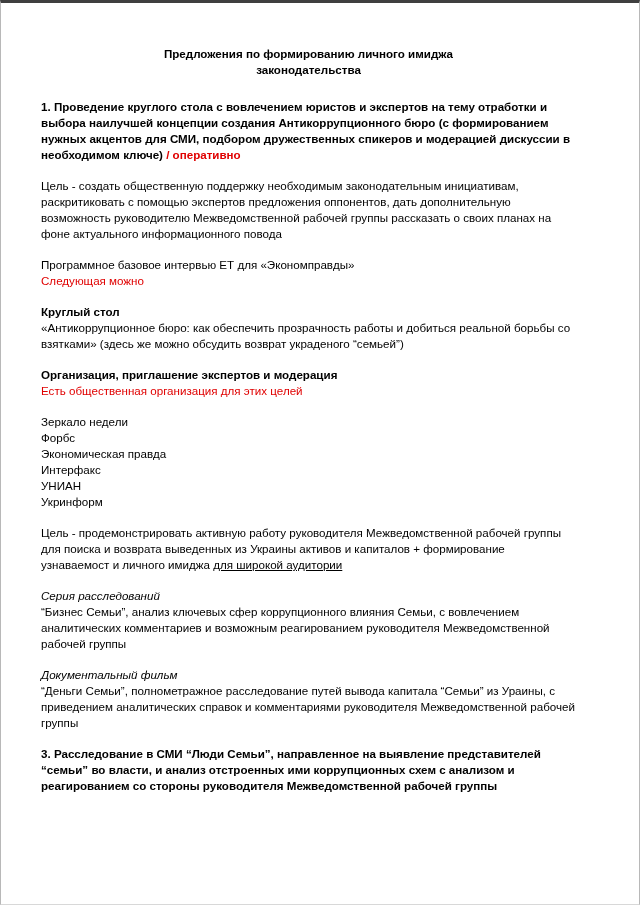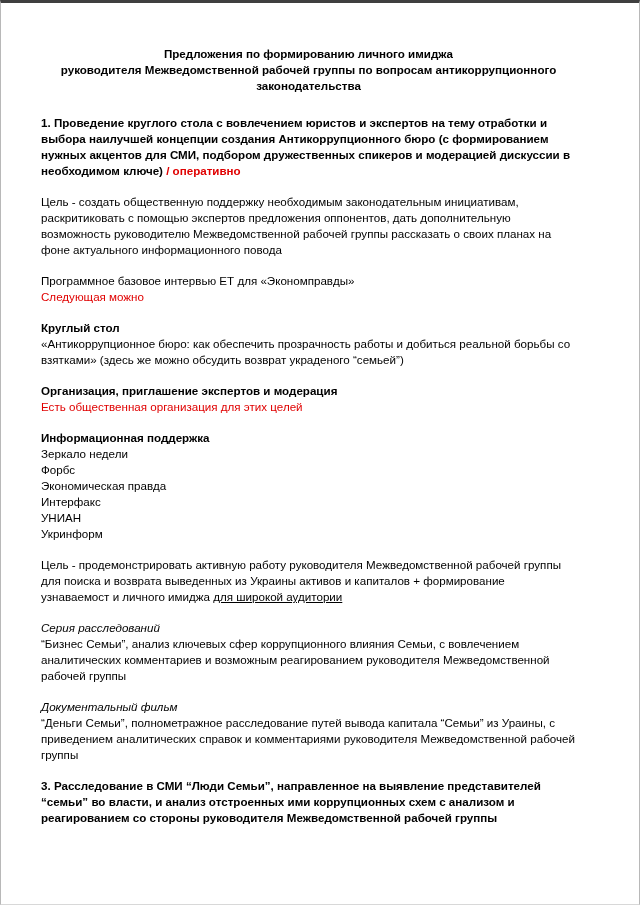--- a/index.html
+++ b/index.html
@@ -33,21 +33,20 @@
   .underline { text-decoration: underline; }
   .block { display: block; }
 </style>
 </head>
 <body>
 
 <div class="page">
 
   <div class="title">
     <div>Предложения по формированию личного имиджа</div>
-    <div>руководителя Межведомственной рабочей группы по вопросам антикоррупционного</div>
     <div>законодательства</div>
   </div>
 
   <p><span class="bold">1. Проведение круглого стола с вовлечением юристов и экспертов на тему отработки и выбора наилучшей концепции создания Антикоррупционного бюро (с формированием нужных акцентов для СМИ, подбором дружественных спикеров и модерацией дискуссии в необходимом ключе) </span><span class="bold red">/ оперативно</span></p>
 
   <p>Цель - создать общественную поддержку необходимым законодательным инициативам, раскритиковать с помощью экспертов предложения оппонентов, дать дополнительную возможность руководителю Межведомственной рабочей группы рассказать о своих планах на фоне актуального информационного повода</p>
 
   <p>
     <span>Программное базовое интервью ЕТ для «Экономправды»</span><br>
     <span class="red">Следующая можно</span>
@@ -57,21 +56,20 @@
     <span class="bold">Круглый стол</span><br>
     <span>«Антикоррупционное бюро: как обеспечить прозрачность работы и добиться реальной борьбы со взятками» (здесь же можно обсудить возврат украденого “семьей”)</span>
   </p>
 
   <p>
     <span class="bold">Организация, приглашение экспертов и модерация</span><br>
     <span class="red">Есть общественная организация для этих целей</span>
   </p>
 
   <p>
-    <span class="bold block">Информационная поддержка</span>
     <span class="block">Зеркало недели</span>
     <span class="block">Форбс</span>
     <span class="block">Экономическая правда</span>
     <span class="block">Интерфакс</span>
     <span class="block">УНИАН</span>
     <span class="block">Укринформ</span>
   </p>
 
 
   <p><span>Цель - продемонстрировать активную работу руководителя Межведомственной рабочей группы для поиска и возврата выведенных из Украины активов и капиталов + формирование узнаваемост и личного имиджа </span><span class="underline">для широкой аудитории</span></p>

